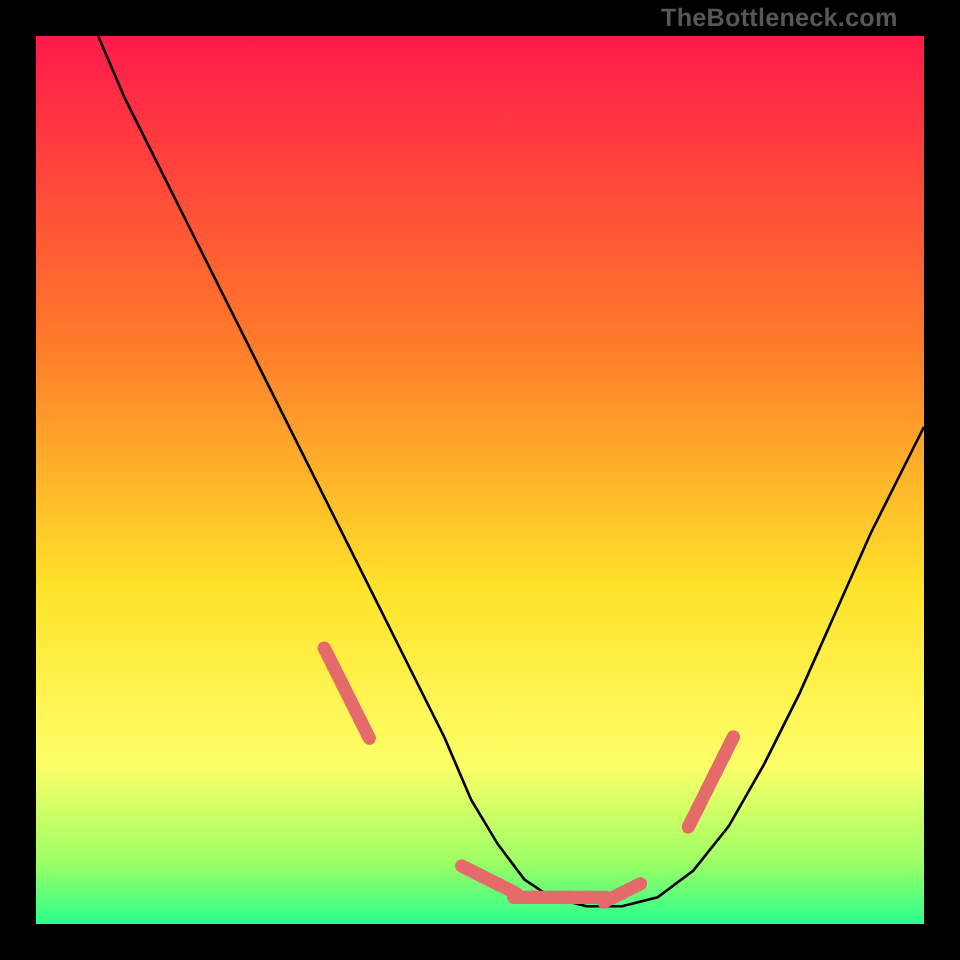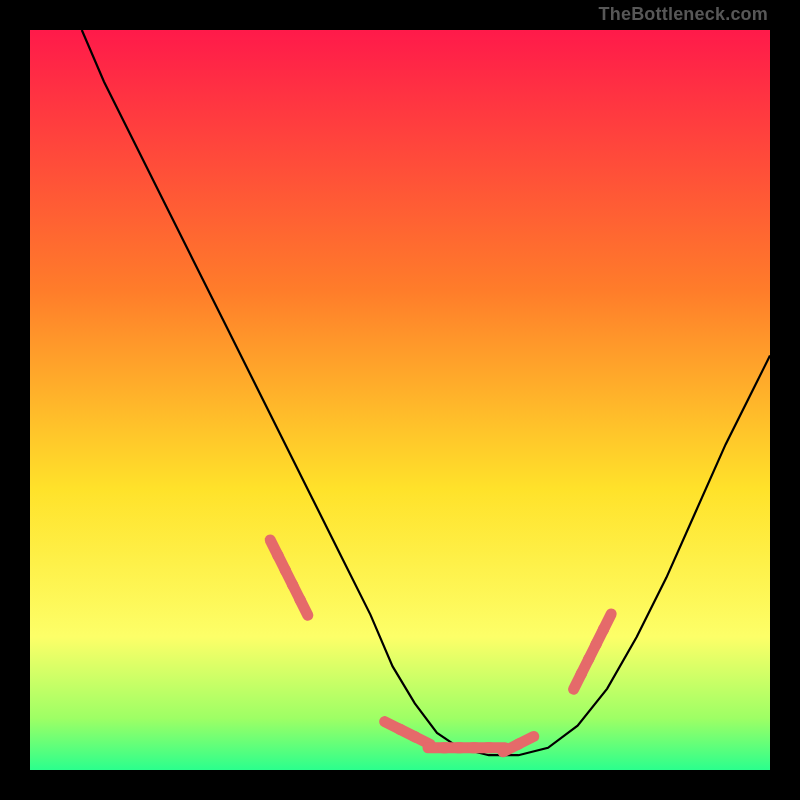--- a/index.html
+++ b/index.html
@@ -22,23 +22,23 @@
   .plotarea {
     position: absolute;
     left: 0;
     top: 0;
     width: 740px;
     height: 740px;
   }
   .watermark {
     position: absolute;
     top: 4px;
-    right: 32px;
+    right: 52px;
     color: #575757;
-    font-size: 18px;
+    font-size: 21px;
     font-weight: 600;
     letter-spacing: 0.2px;
   }
   svg { display: block; }
 </style>
 </head>
 <body>
 
 <div class="watermark">TheBottleneck.com</div>
 

